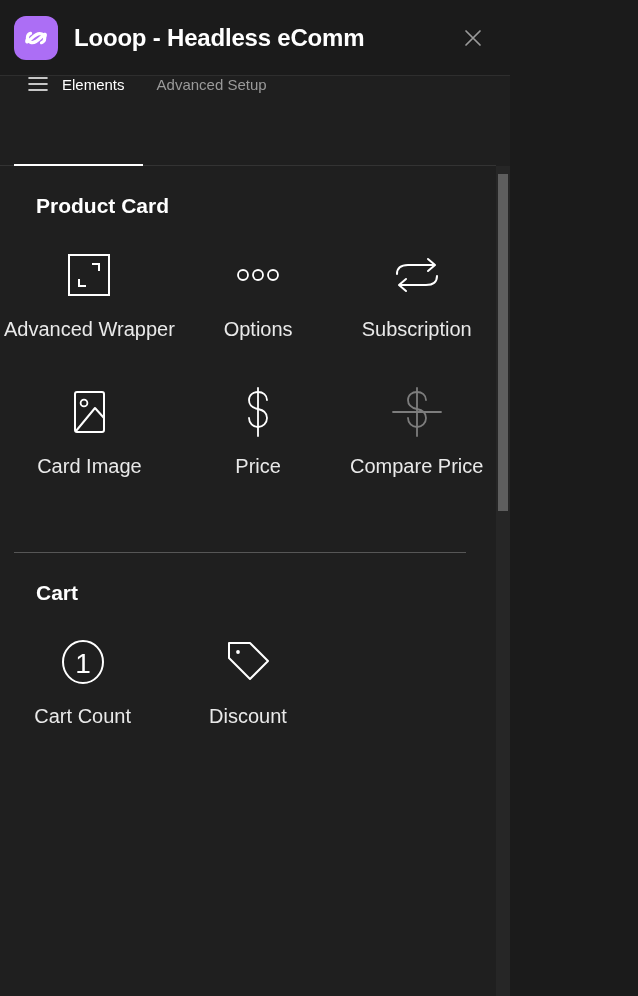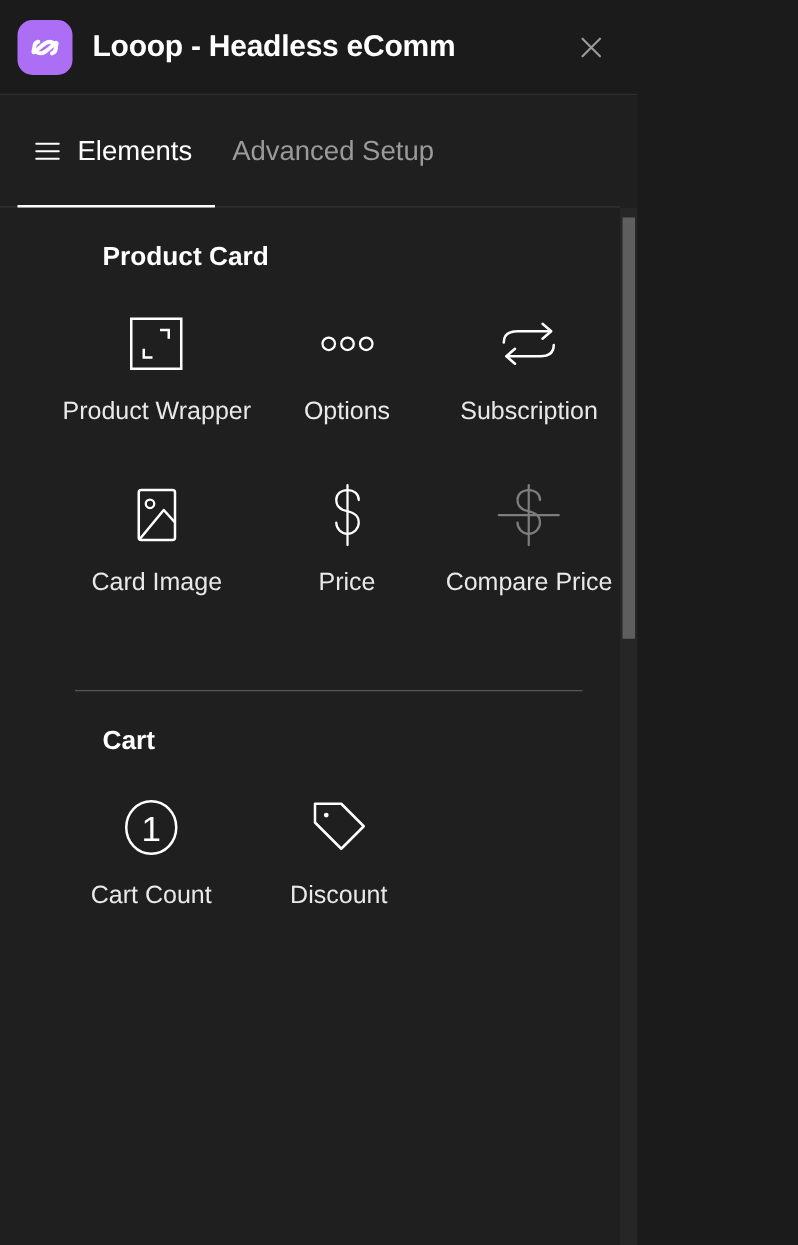--- a/index.html
+++ b/index.html
@@ -82,27 +82,26 @@
   .tabs::after {
     content: "";
     position: absolute;
     left: 0; right: 14px; bottom: 0;
     height: 1px;
     background: #333333;
   }
 
   .tab {
     display: flex;
-    align-items: center;
     gap: 14px;
     padding: 0 18px 0 14px;
     cursor: pointer;
     position: relative;
     color: #9a9a9a;
-    font-size: 22px;
+    font-size: 15px;
   }
   .tab.active { color: #ffffff; }
   .tab.active::after {
     content: "";
     position: absolute;
     left: 0; right: 0; bottom: 0;
     height: 2px;
     background: #ffffff;
     z-index: 2;
   }
@@ -112,21 +111,20 @@
   .body-wrap {
     flex: 1;
     position: relative;
     overflow: hidden;
   }
   .content {
     position: absolute;
     inset: 0;
     padding: 0 14px 0 0;
     overflow: hidden;
-    margin-left: 46px;
   }
 
   .section { padding: 0; }
 
   .section-title {
     font-size: 21px;
     font-weight: bold;
     color: #ffffff;
     padding: 28px 0 0 36px;
   }
@@ -235,21 +233,21 @@
         <div class="grid">
 
           <div class="cell">
             <div class="cell-icon">
               <svg width="52" height="52" viewBox="0 0 52 52" aria-hidden="true">
                 <rect x="6" y="6" width="40" height="40" fill="none" stroke="#ffffff" stroke-width="2"></rect>
                 <path d="M36 15 H30 M36 15 V21" stroke="#ffffff" stroke-width="2" fill="none" stroke-linecap="square"></path>
                 <path d="M16 37 H22 M16 37 V31" stroke="#ffffff" stroke-width="2" fill="none" stroke-linecap="square"></path>
               </svg>
             </div>
-            <div class="cell-label">Product Wrapper</div>
+            <div class="cell-label">Advanced Wrapper</div>
           </div>
 
 
 
           <div class="cell">
             <div class="cell-icon">
               <svg width="52" height="52" viewBox="0 0 52 52" aria-hidden="true">
                 <g fill="none" stroke="#ffffff" stroke-width="1.8">
                   <circle cx="11" cy="26" r="5"></circle>
                   <circle cx="26" cy="26" r="5"></circle>

